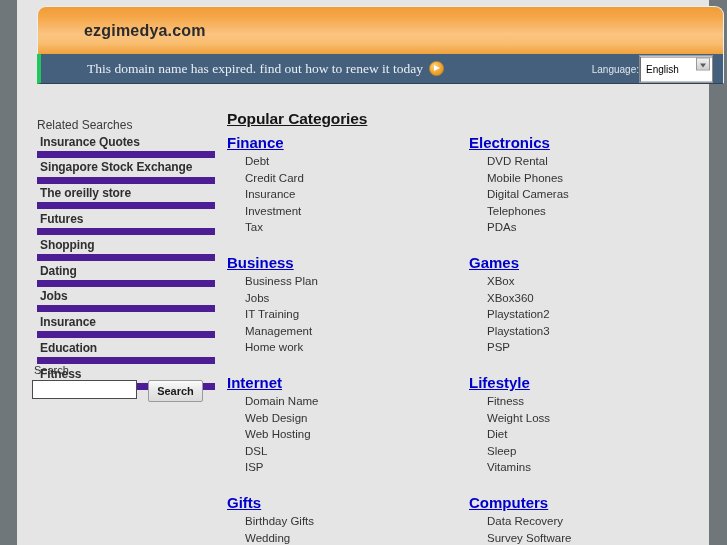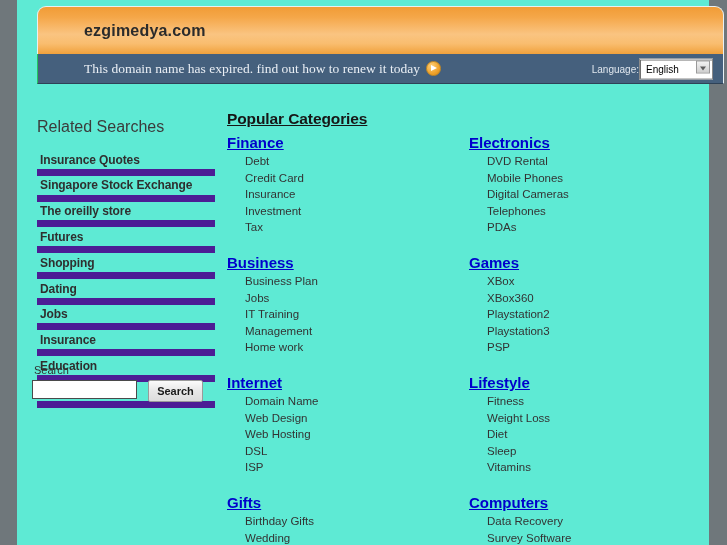--- a/index.html
+++ b/index.html
@@ -22,21 +22,21 @@
     height: 545px;
     background: #6f777b;
   }
 
   .card {
     position: absolute;
     left: 17px;
     top: 0px;
     width: 692px;
     height: 545px;
-    background: #5eead4;
+    background: #e5e5e5;
     box-sizing: border-box;
   }
 
   
   .header-wrap {
     position: absolute;
     left: 20px;
     top: 6px;
     width: 687px;
     height: 80px;
@@ -74,21 +74,21 @@
     font-weight: bold;
     color: #2b2b2b;
     letter-spacing: 0.2px;
     white-space: nowrap;
   }
 
   .notice-bar {
     position: relative;
     height: 30px;
     background: #45607d;
-    border-left: 1px solid #22c55e;
+    border-left: 4px solid #22c55e;
     border-right: 1px solid #e8f0f4;
     border-bottom: 1px solid #2e4257;
     box-sizing: border-box;
   }
 
   .notice-text {
     position: absolute;
     left: 46px;
     top: 50%;
     transform: translateY(-50%);
@@ -130,21 +130,21 @@
     display: flex;
     align-items: center;
   }
   .lang-label {
     font-size: 10px;
     color: #dfe6ee;
     white-space: nowrap;
   }
   .lang-select {
     width: 74px;
-    height: 21px;
+    height: 27px;
     background: #ffffff;
     border: 1px solid #8a8a8a;
     box-shadow: inset 1px 1px 0 #6f6f6f;
     position: relative;
     box-sizing: border-box;
     display: flex;
     align-items: center;
   }
   .lang-value {
     font-size: 10px;
@@ -184,23 +184,23 @@
   }
 
   
   .sidebar {
     position: absolute;
     left: 20px;
     top: 22px;
     width: 178px;
   }
   .related-title {
-    font-size: 16px;
+    font-size: 12px;
     color: #3b3b3b;
-    margin-bottom: 14px;
+    margin-bottom: 0;
   }
   .related-list {
     list-style: none;
     margin: 0;
     padding: 0;
   }
   .related-list li {
     font-size: 12px;
     font-weight: bold;
     color: #2f2f2f;

